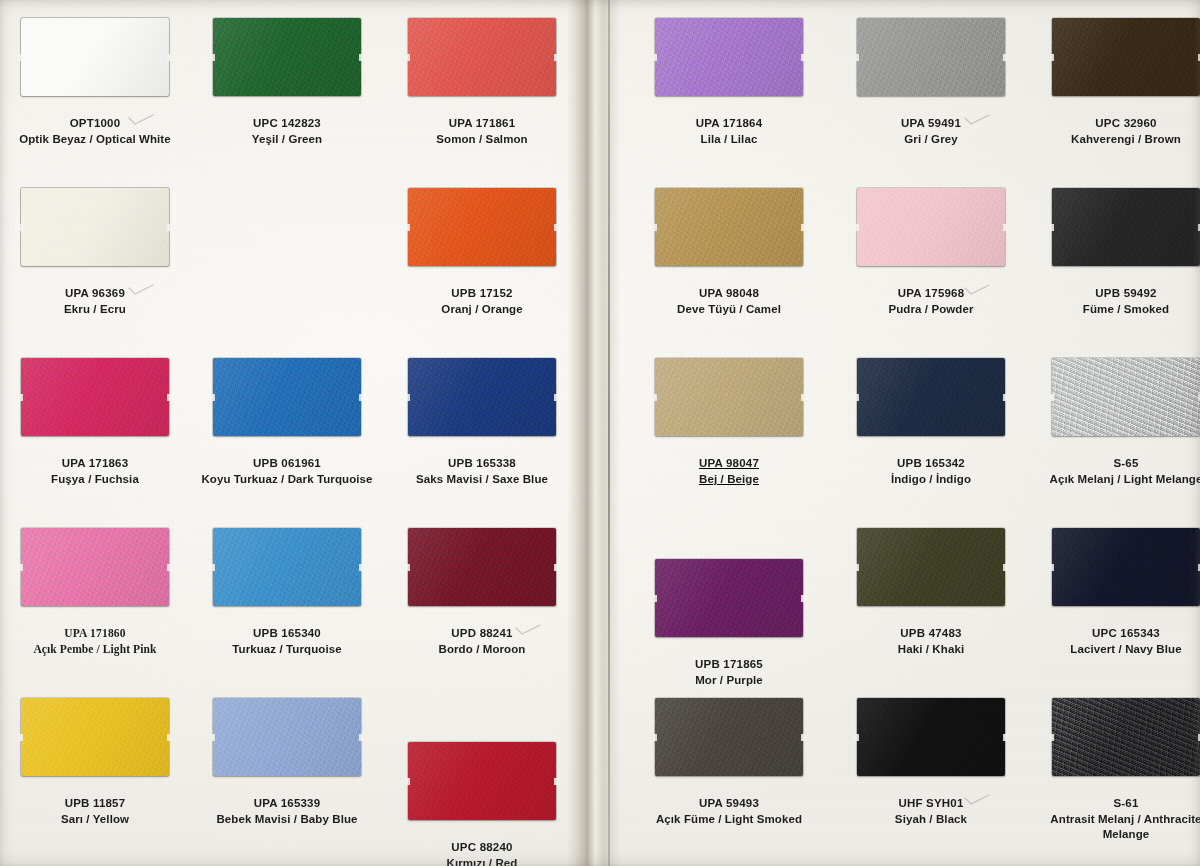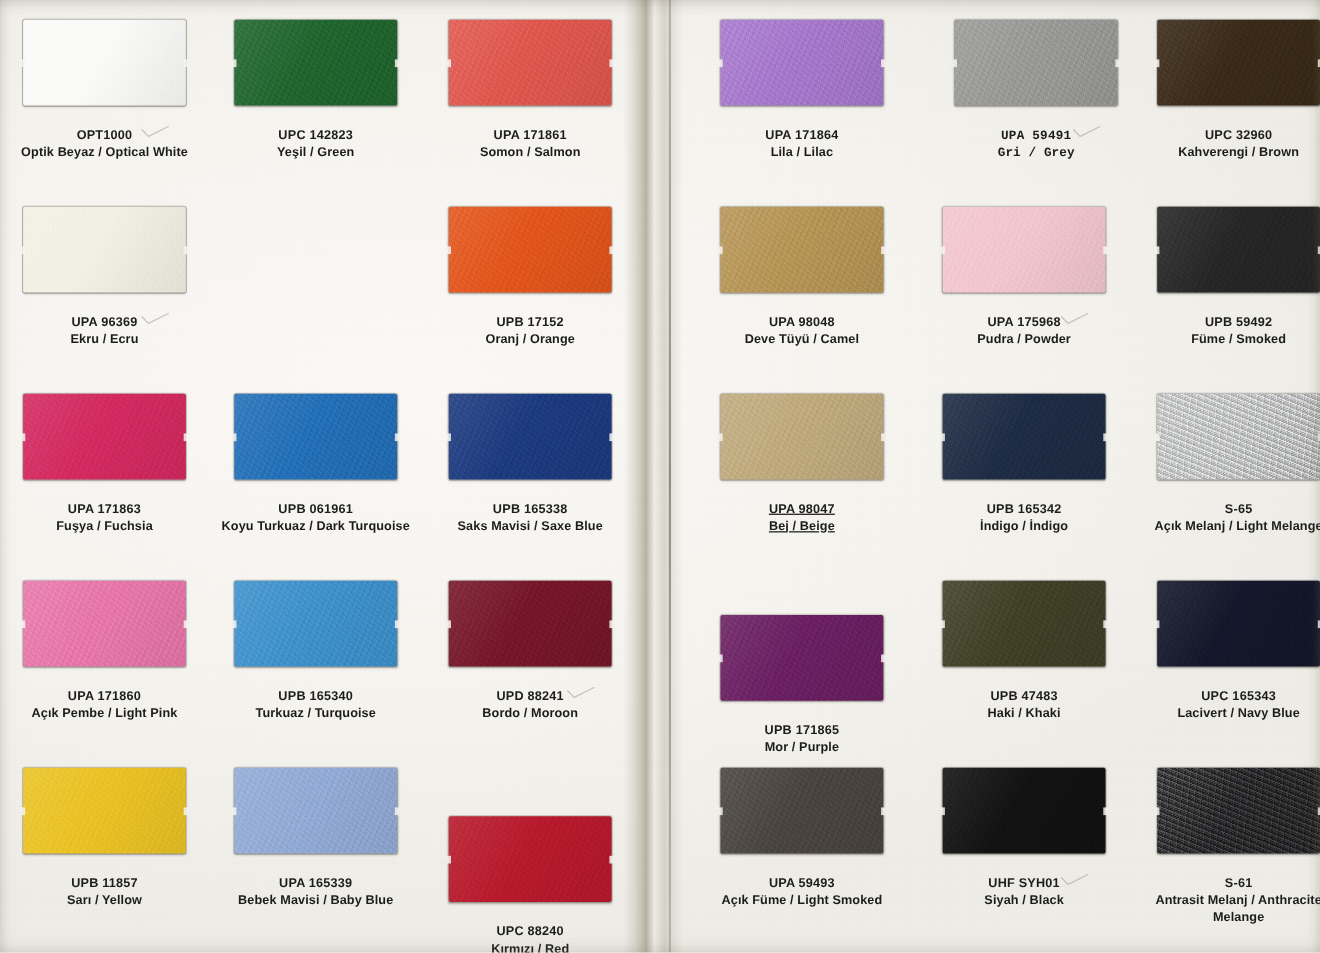--- a/index.html
+++ b/index.html
@@ -272,21 +272,21 @@
         </div>
         <div class="swatch-cell" style="left: 387px; top: 358px;">
           <div class="chip-wrap">
             <div class="chip" title="Saks Mavisi / Saxe Blue" style="background: rgb(29, 59, 128);"></div>
             <span class="nick l"></span>
             <span class="nick r"></span>
           </div>
           <div class="chip-code">UPB 165338</div>
           <div class="chip-name">Saks Mavisi / Saxe Blue</div>
         </div>
-        <div class="swatch-cell" style="left: 0px; top: 528px;">
+        <div class="swatch-cell" style="left: 0px; top: 528px; font-family: Liberation Serif, serif;">
           <div class="chip-wrap">
             <div class="chip" title="Açık Pembe / Light Pink" style="background: rgb(232, 120, 171);"></div>
             <span class="nick l"></span>
             <span class="nick r"></span>
           </div>
           <div class="chip-code">UPA 171860</div>
           <div class="chip-name">Açık Pembe / Light Pink</div>
         </div>
         <div class="swatch-cell" style="left: 192px; top: 528px;">
           <div class="chip-wrap">
@@ -345,21 +345,21 @@
     <div class="swatch-grid">
         <div class="swatch-cell" style="left: 20px; top: 18px;">
           <div class="chip-wrap">
             <div class="chip" title="Lila / Lilac" style="background: rgb(167, 121, 205);"></div>
             <span class="nick l"></span>
             <span class="nick r"></span>
           </div>
           <div class="chip-code">UPA 171864</div>
           <div class="chip-name">Lila / Lilac</div>
         </div>
-        <div class="swatch-cell" style="left: 233px; top: 18px; font-family: Liberation Mono, monospace;">
+        <div class="swatch-cell" style="left: 222px; top: 18px;">
           <div class="chip-wrap">
             <div class="chip" title="Gri / Grey" style="background: rgb(154, 154, 152);"></div>
             <span class="nick l"></span>
             <span class="nick r"></span>
           </div>
           <div class="chip-code">UPA 59491</div>
           <div class="chip-name">Gri / Grey</div>
           <span class="pencil-check" style="left: 128px; top: 96px;">
             <svg width="26" height="12" viewBox="0 0 26 12">
               <path d="M1 4 L7 10 L25 1" fill="none" stroke="#6b6b63" stroke-width="1.2" stroke-linecap="round"></path>

